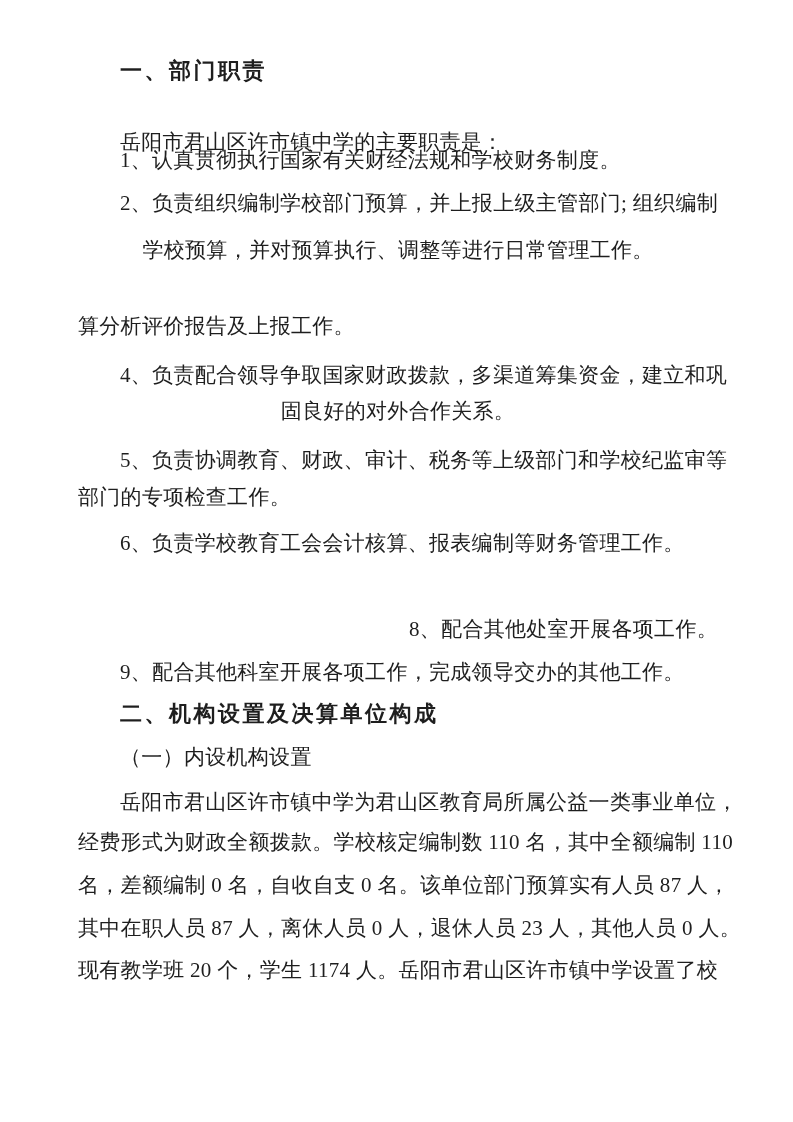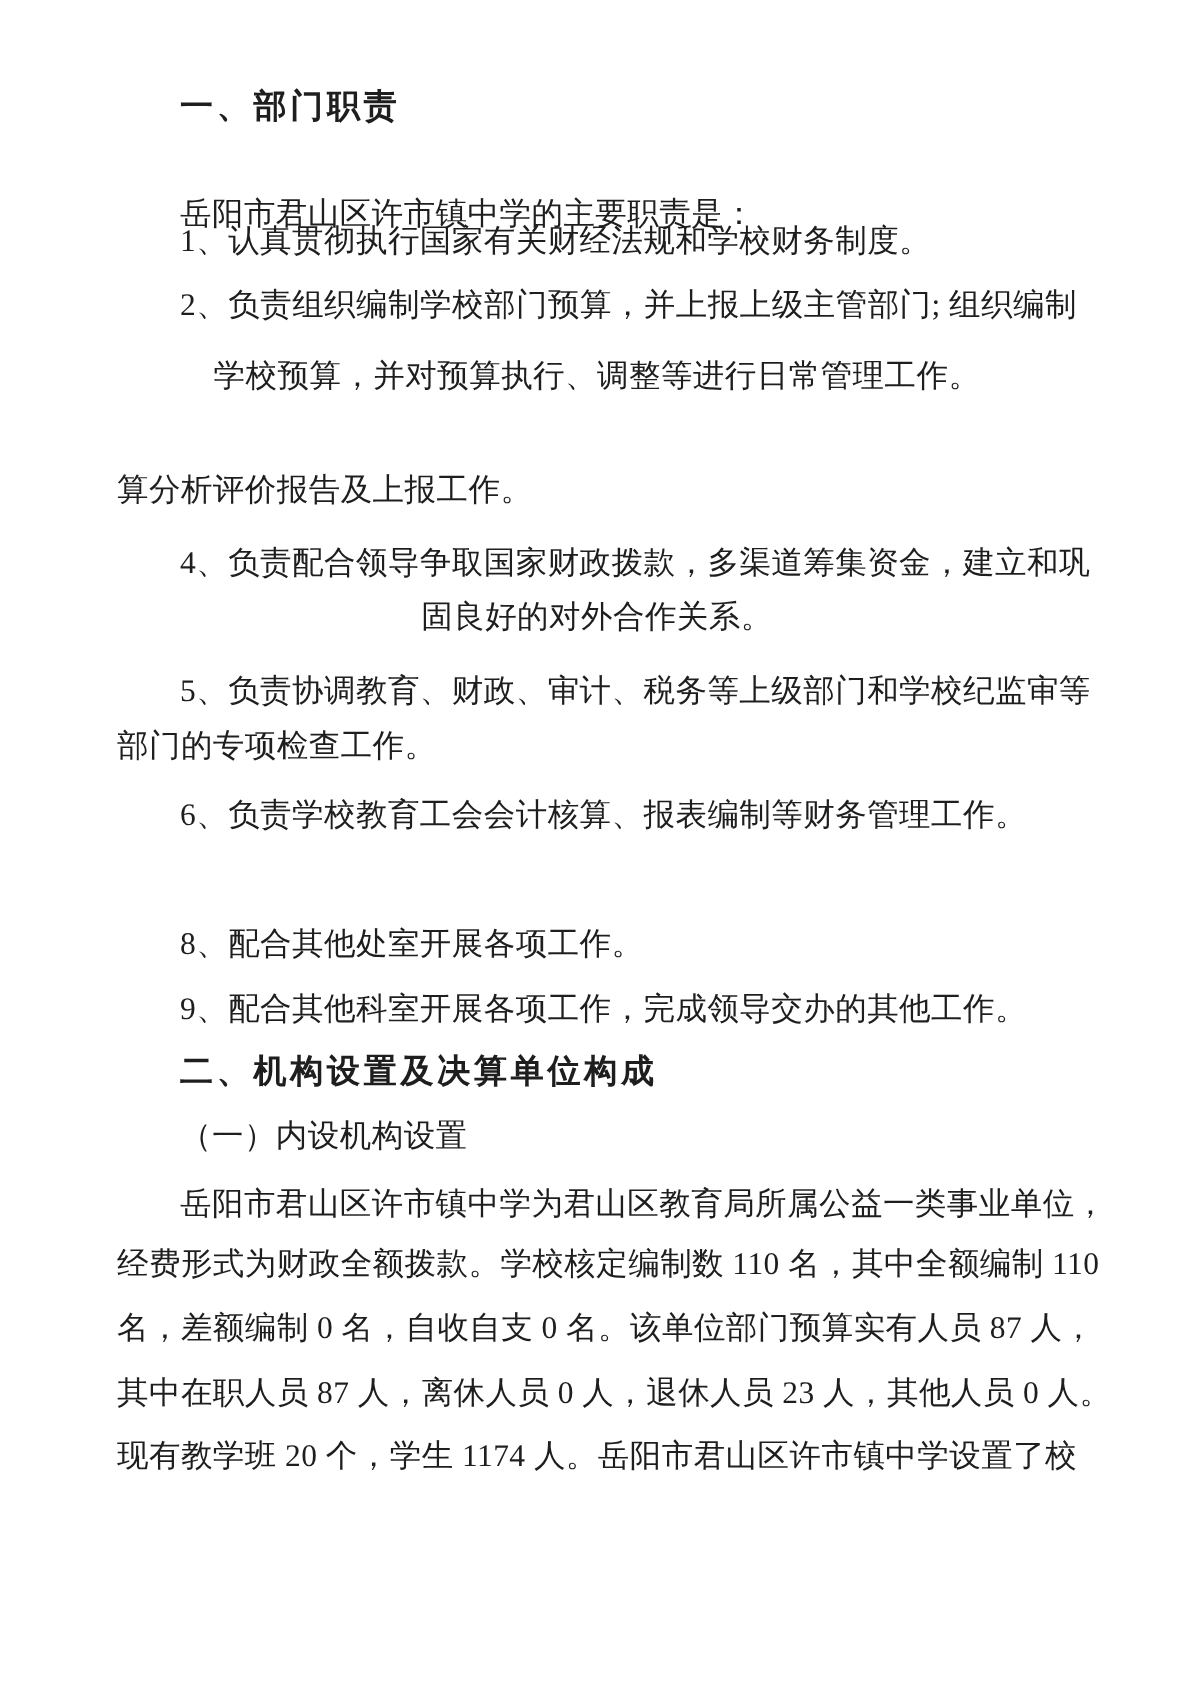--- a/index.html
+++ b/index.html
@@ -68,21 +68,21 @@
       <div class="line indent" style="top: 105px; margin-top: 18px;">岳阳市君山区许市镇中学的主要职责是：</div>
       <div class="line indent" style="top: 141px;">1、认真贯彻执行国家有关财经法规和学校财务制度。</div>
       <div class="line indent full" style="top: 184px;">2、负责组织编制学校部门预算，并上报上级主管部门; 组织编制</div>
       <div class="line" style="top: 231px; text-align: center;">学校预算，并对预算执行、调整等进行日常管理工作。</div>
       <div class="line" style="top: 307px;">算分析评价报告及上报工作。</div>
       <div class="line indent full" style="top: 356px;">4、负责配合领导争取国家财政拨款，多渠道筹集资金，建立和巩</div>
       <div class="line" style="top: 392px; text-align: center;">固良好的对外合作关系。</div>
       <div class="line indent full" style="top: 441px;">5、负责协调教育、财政、审计、税务等上级部门和学校纪监审等</div>
       <div class="line" style="top: 478px;">部门的专项检查工作。</div>
       <div class="line indent" style="top: 524px;">6、负责学校教育工会会计核算、报表编制等财务管理工作。</div>
-      <div class="line indent" style="top: 610px;">8、配合其他处室开展各项工作。</div>
+      <div class="line indent" style="top: 610px; text-align: right;">8、配合其他处室开展各项工作。</div>
       <div class="line indent" style="top: 653px;">9、配合其他科室开展各项工作，完成领导交办的其他工作。</div>
       <div class="line indent" style="top: 738px;">（一）内设机构设置</div>
       <div class="line heading indent" style="top: 695px;">二、机构设置及决算单位构成</div>
       <div class="line indent full" style="top: 783px;">岳阳市君山区许市镇中学为君山区教育局所属公益一类事业单位，</div>
       <div class="line full" style="top: 823px;">经费形式为财政全额拨款。学校核定编制数 110 名，其中全额编制 110</div>
       <div class="line full" style="top: 866px;">名，差额编制 0 名，自收自支 0 名。该单位部门预算实有人员 87 人，</div>
       <div class="line full" style="top: 909px;">其中在职人员 87 人，离休人员 0 人，退休人员 23 人，其他人员 0 人。</div>
       <div class="line full" style="top: 951px;">现有教学班 20 个，学生 1174 人。岳阳市君山区许市镇中学设置了校</div>
     </div>
   <div class="footer">

